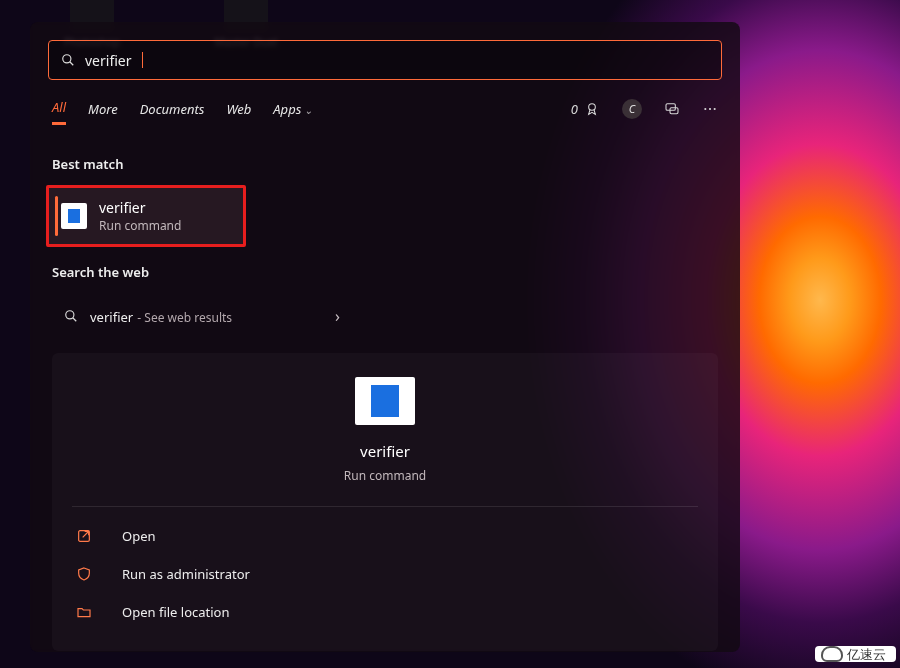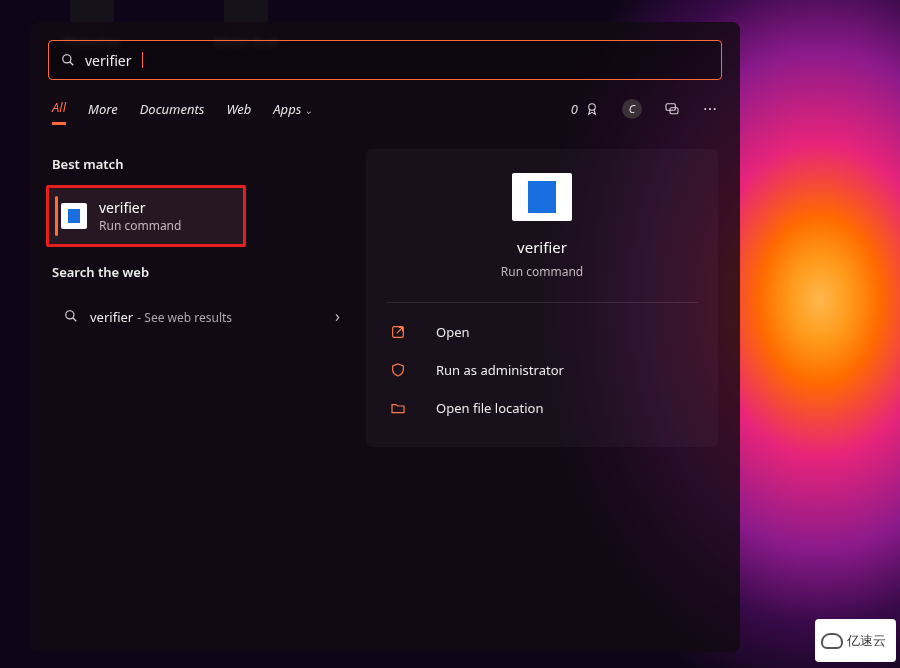--- a/index.html
+++ b/index.html
@@ -58,21 +58,21 @@
 }
 .tab { font-size:13px; color:#e6e6e6; padding:6px 0; cursor:pointer; }
 .tab.active { color:#ff6a3a; border-bottom:3px solid #ff6a3a; }
 .tab .chev { font-size:10px; margin-left:3px; opacity:.7;}
 .tabs-spacer { flex:1; }
 .tool { display:flex; align-items:center; gap:6px; color:#d8d8d8; font-size:13px; cursor:pointer; }
 .tool svg { width:16px; height:16px; stroke:#d8d8d8; fill:none; stroke-width:1.6; }
 .tool .badge { display:inline-block; width:20px; height:20px; border-radius:50%; background:#3a3036; color:#ddd; font-size:11px; text-align:center; line-height:20px; }
 
 
-.body { display:flex; padding:18px 22px; gap:14px; }
+.body { display:flex; padding:18px 22px; gap:14px;flex-direction:column; }
 
 
 .leftcol { width:300px; }
 .section-label { font-size:13px; font-weight:600; color:#eee; margin:6px 0 12px 0; }
 
 .match {
   display:flex; align-items:center; gap:12px;
   padding:10px 12px;
   background:rgba(255,255,255,0.04);
   border-radius:2px;
@@ -132,21 +132,21 @@
   font-size:13px;
   color:#eee;
   cursor:pointer;
 }
 .action svg { width:16px; height:16px; stroke:#ff7a4a; fill:none; stroke-width:1.8; }
 
 
 .watermark {
   position:absolute;
   right:4px; bottom:6px;
-  height:43px; padding:2px 10px 2px 6px;
+  height:16px; padding:2px 10px 2px 6px;
   background:#fff; border-radius:4px;
   display:flex; align-items:center; gap:4px;
   font-size:13px; color:#333;
 }
 .watermark .cloud { width:22px; height:16px; position:relative; }
 .watermark .cloud::before {
   content:""; position:absolute; inset:0;
   border:2px solid #555; border-radius:9px 9px 6px 6px;
 }
 </style>

